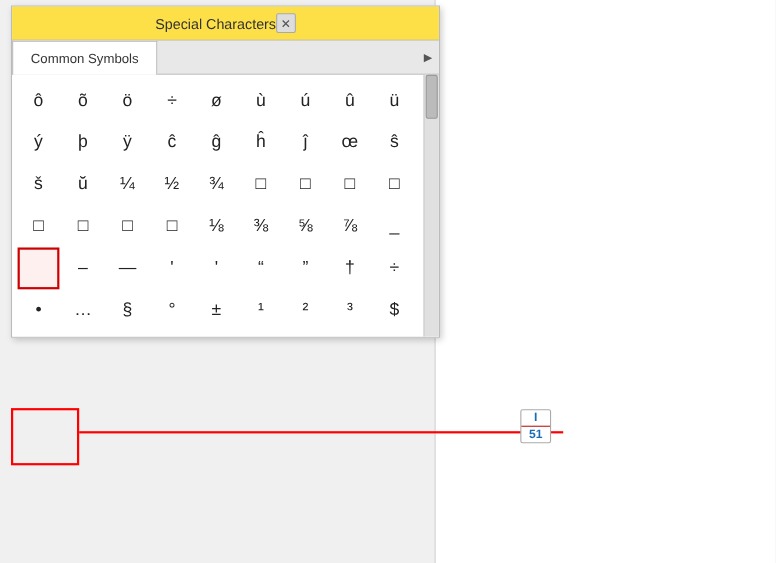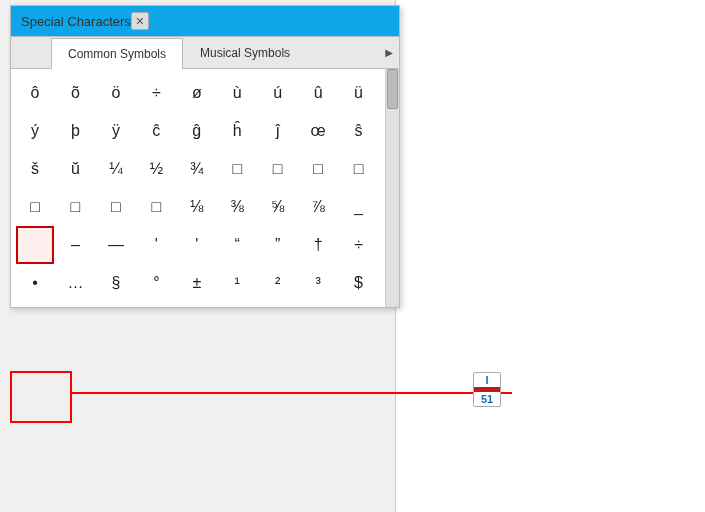--- a/index.html
+++ b/index.html
@@ -28,26 +28,26 @@
       position: absolute;
       left: 10px;
       top: 5px;
       width: 390px;
       background: #f5f5f5;
       border: 1px solid #bbb;
       box-shadow: 2px 2px 6px rgba(0,0,0,0.2);
     }
 
     .panel-title-bar {
-      background: #0ea5e9;
+      background: #fde047;
       border-bottom: 1px solid #bbb;
       padding: 6px 10px;
       display: flex;
       align-items: center;
-      justify-content: flex-start;
+      justify-content: center;
     }
 
     .panel-title {
       font-size: 13px;
       color: #333;
     }
 
     .panel-close-btn {
       width: 18px;
       height: 18px;
@@ -79,21 +79,20 @@
       color: #333;
       white-space: nowrap;
     }
 
     .tab.active {
       background: white;
       border-color: #bbb;
       border-bottom-color: white;
       margin-bottom: -1px;
       z-index: 1;
-      margin-left: 40px;
     }
 
     .tab.inactive {
       background: #e8e8e8;
     }
 
     .tab-nav-arrow {
       width: 20px;
       height: 20px;
       display: flex;
@@ -196,41 +195,40 @@
       color: #1a6bb5;
       font-weight: bold;
       padding: 1px 0;
     }
 
     .blue-badge-bottom {
       font-size: 11px;
       color: #1a6bb5;
       font-weight: bold;
       padding: 1px 0;
-      border-top: 5px solid #b91c1c;
+      border-top: 1px solid #b91c1c;
     }
 
   </style>
 </head>
 <body>
 
 <div class="sheet-music-area">
   
 </div>
 
 <div class="special-chars-panel">
 
   <div class="panel-title-bar">
     <span class="panel-title">Special Characters</span>
     <div class="panel-close-btn">✕</div>
   </div>
 
   <div class="tabs-bar">
     <div class="tab active">Common Symbols</div>
-    <div class="tab inactive">Musical Symbols</div>
     <div class="tab-nav-arrow">▶</div>
   </div>
 
   <div class="chars-container">
     <div class="chars-grid" id="chars-grid">
 
     <div class="char-cell">ô</div>
         <div class="char-cell">õ</div>
         <div class="char-cell">ö</div>
         <div class="char-cell">÷</div>

